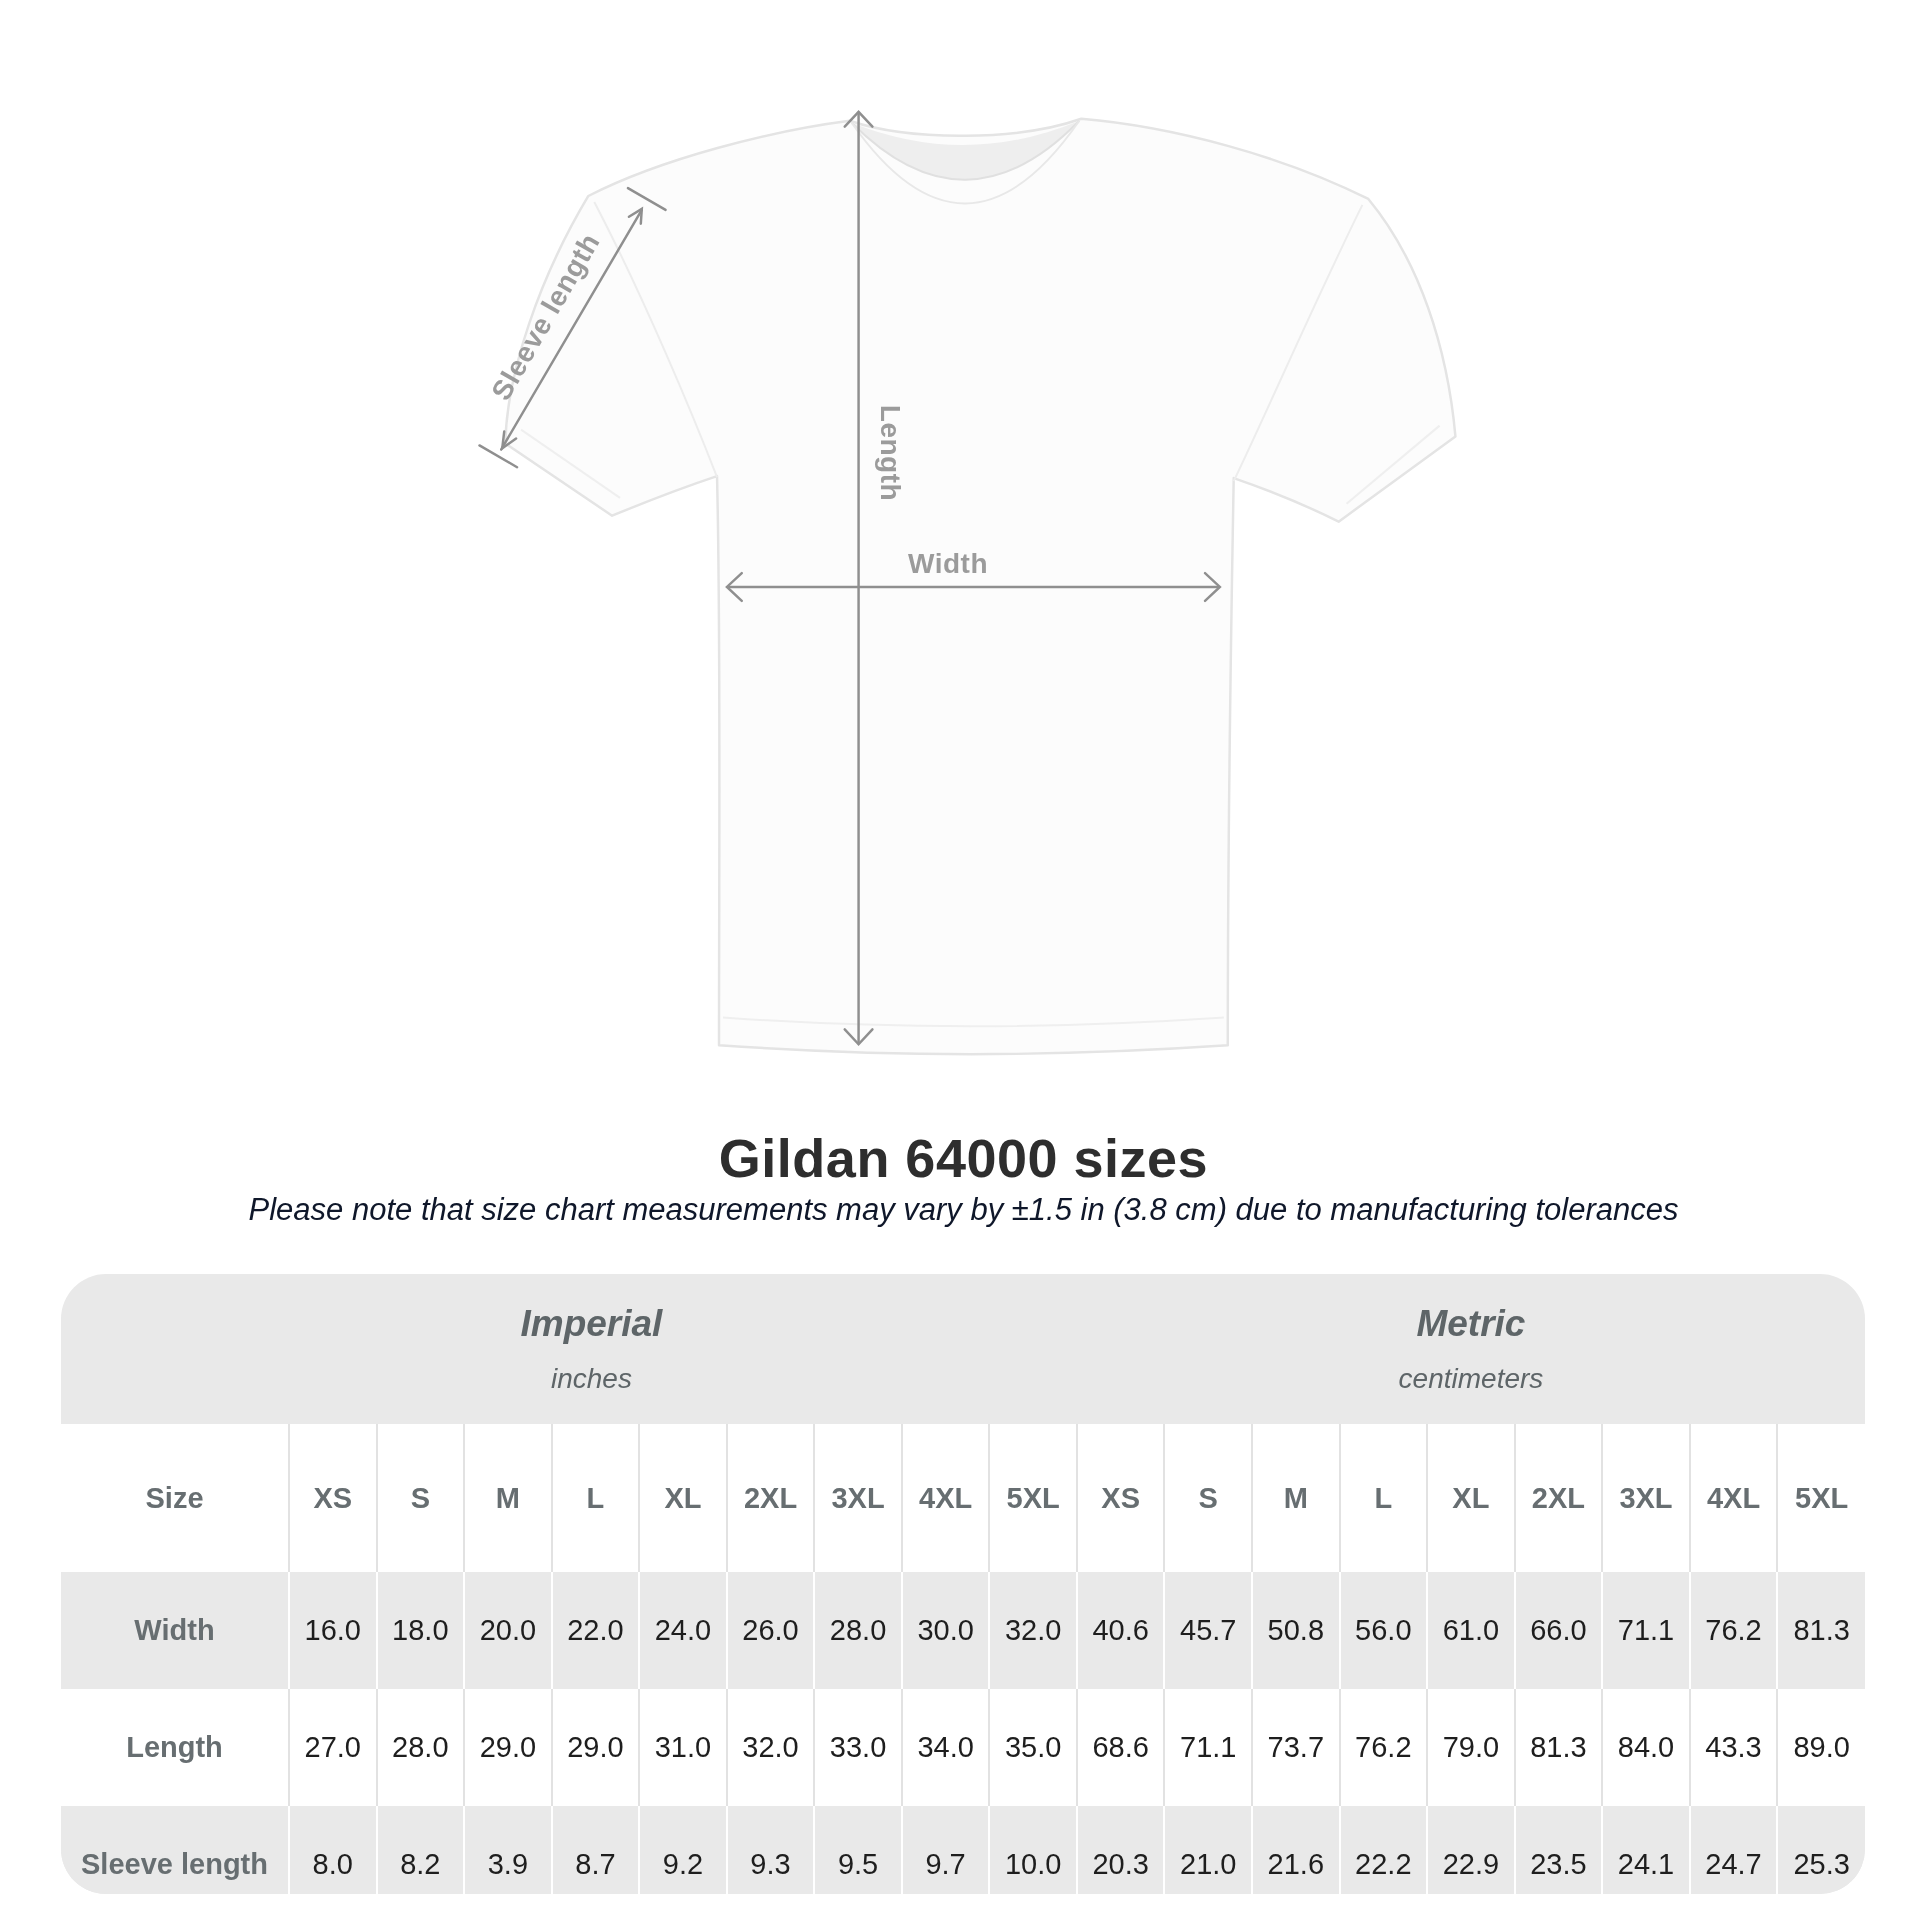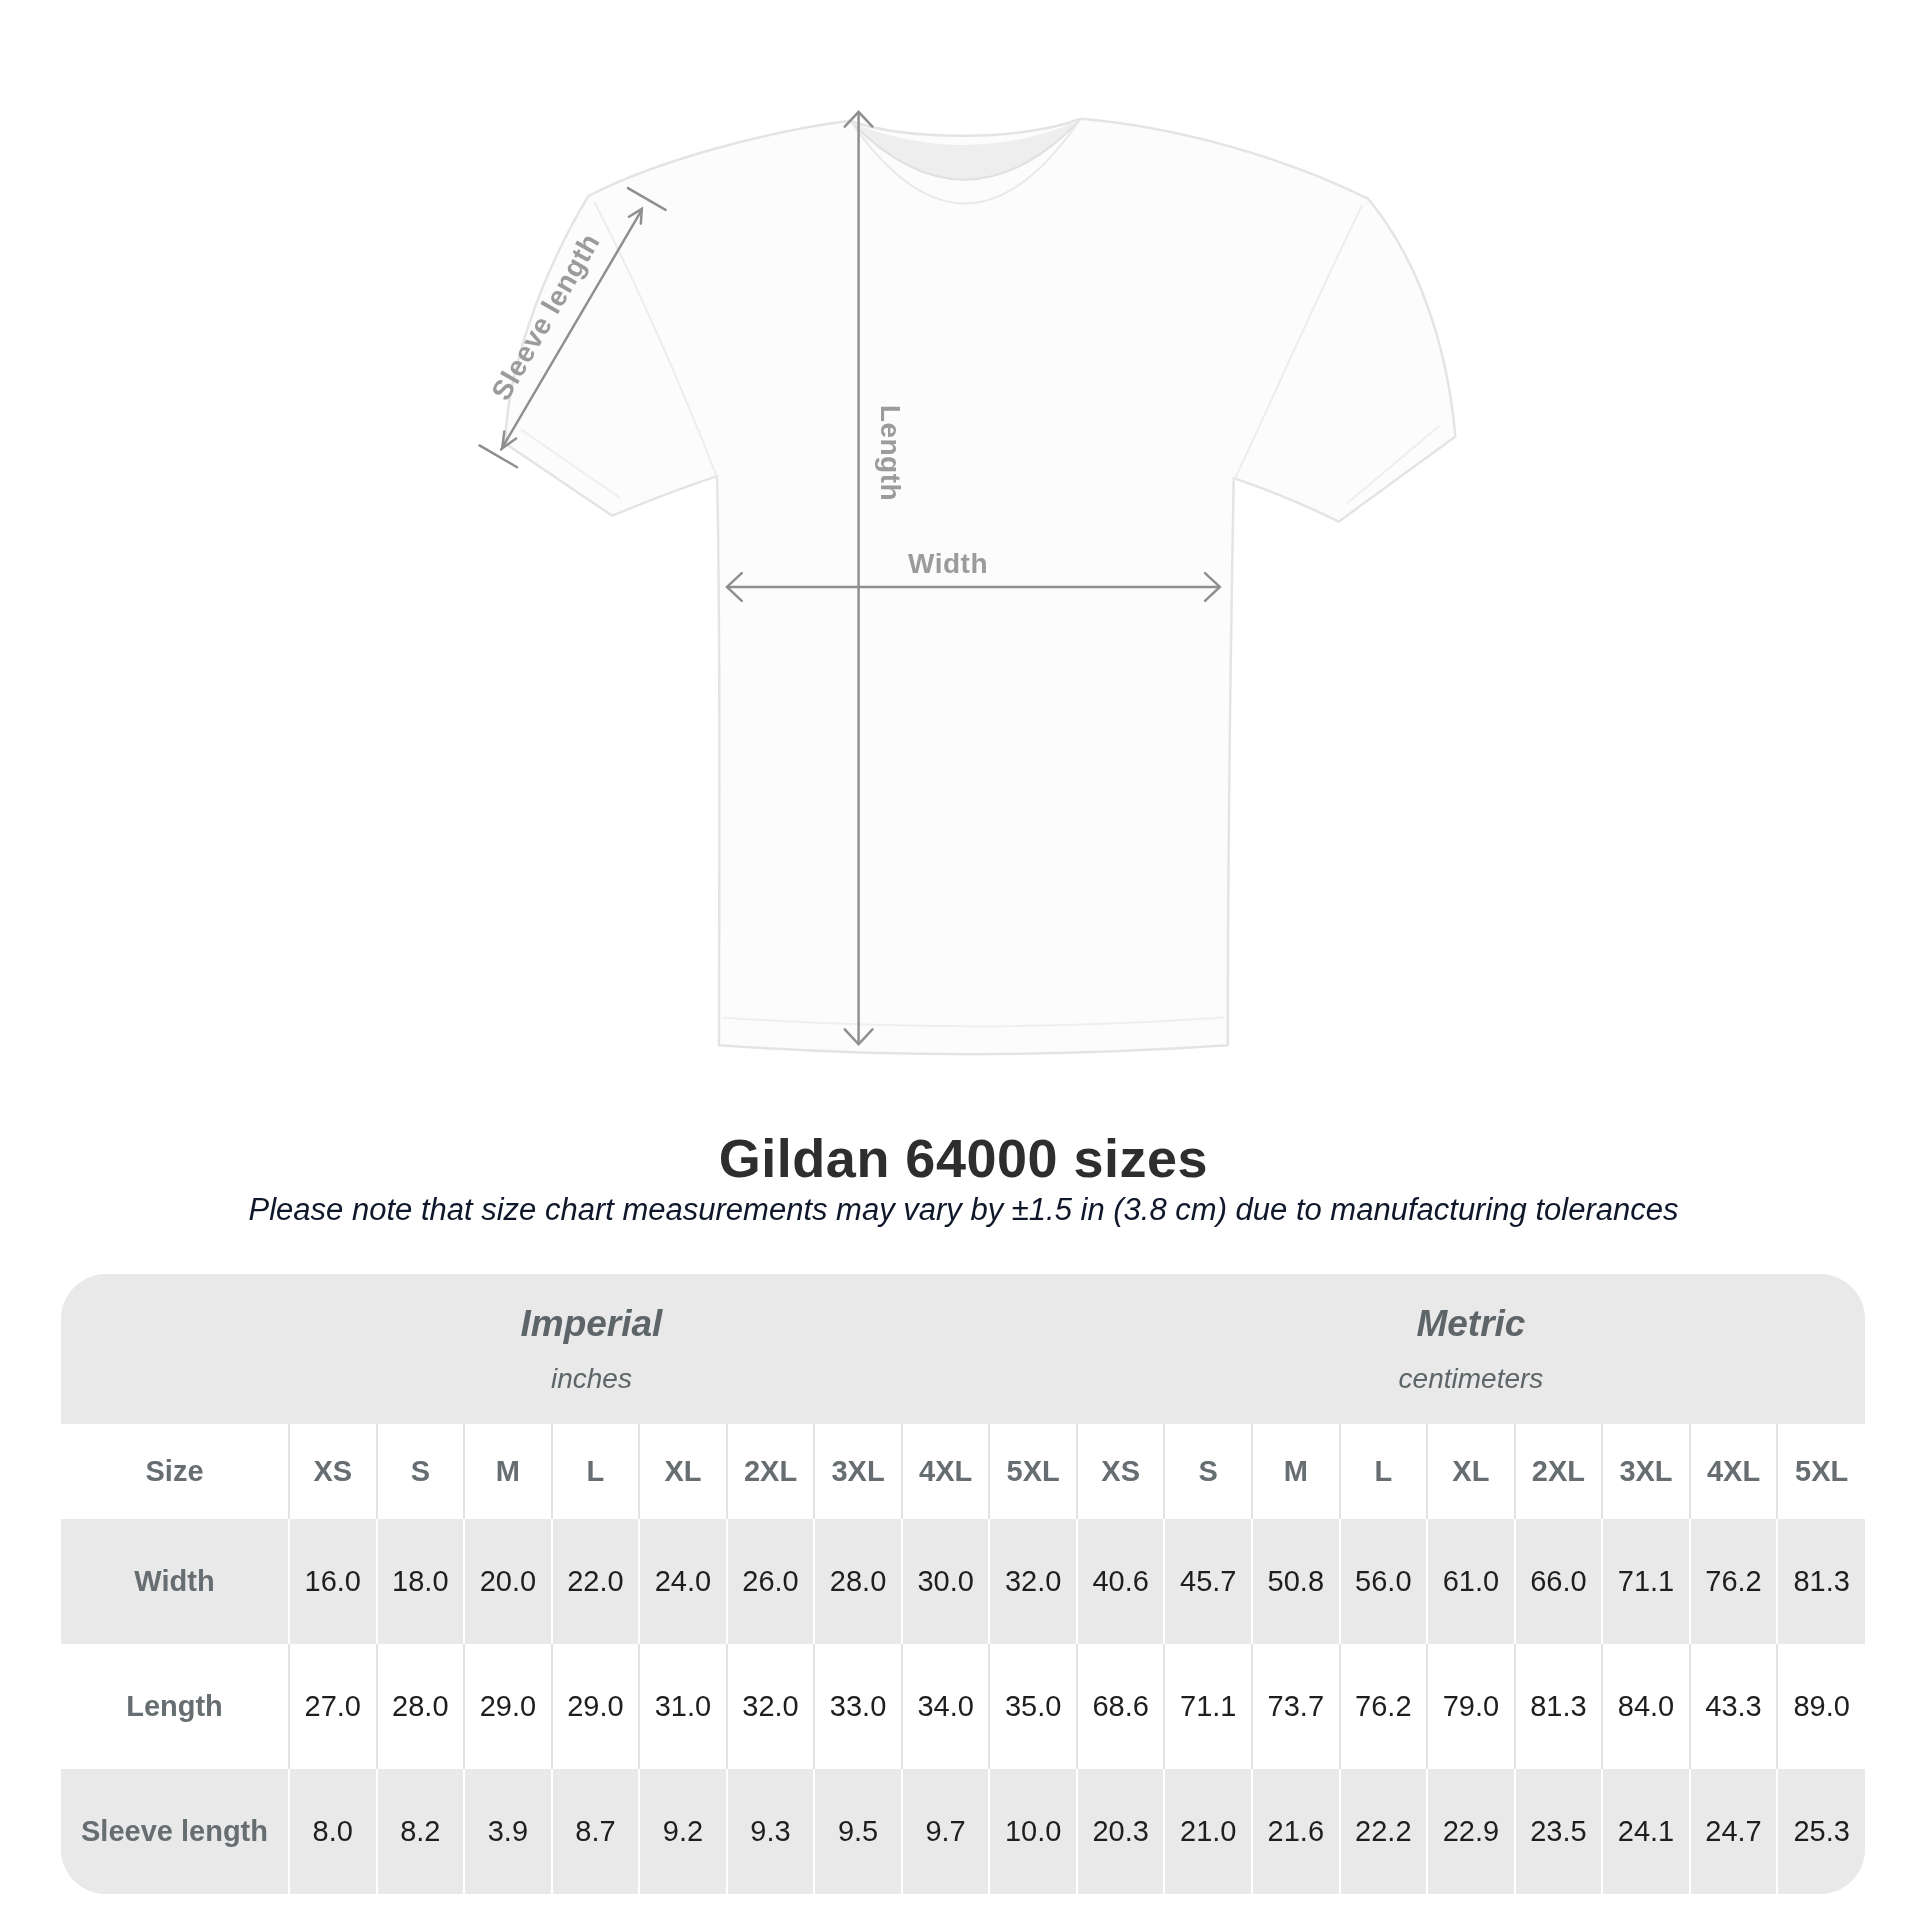--- a/index.html
+++ b/index.html
@@ -31,21 +31,21 @@
     width:100%;height:100%;border-collapse:collapse;table-layout:fixed;
   }
   .size-table col.label-col{width:228px;}
   .size-table th,.size-table td{
     text-align:center;vertical-align:middle;padding:0;
   }
   tr.unit-row{height:150px;}
   tr.unit-row th{background:transparent;border:none;}
   .unit-label{font-size:37px;font-weight:bold;font-style:italic;color:#5e6568;}
   .unit-sub{font-size:28px;font-style:italic;color:#5e6568;margin-top:18px;font-weight:normal;}
-  tr.size-row{height:95px;background:#ffffff;}
+  tr.size-row{height:148px;background:#ffffff;}
   tr.size-row th{font-size:29px;font-weight:bold;color:#676e71;}
   tr.data-row{height:117px;}
   tr.row-gray{background:#e9e9e9;}
   tr.row-white{background:#ffffff;}
   .size-table th.row-label{font-size:29px;font-weight:bold;color:#676e71;}
   .size-table td.value{font-size:29px;font-weight:normal;color:#1e1e1e;}
   
   tr.size-row th + th, tr.row-white td + *, tr.row-white th + td{border-left:2px solid #e2e2e2;}
   tr.row-white td + td{border-left:2px solid #e2e2e2;}
   tr.row-gray th + td, tr.row-gray td + td{border-left:2px solid #ffffff;}

